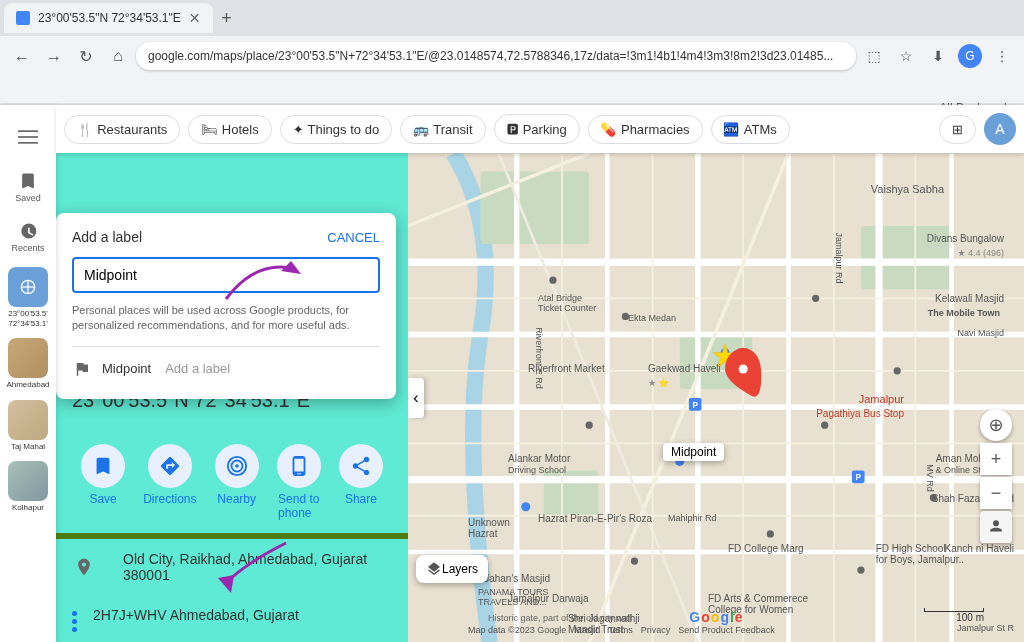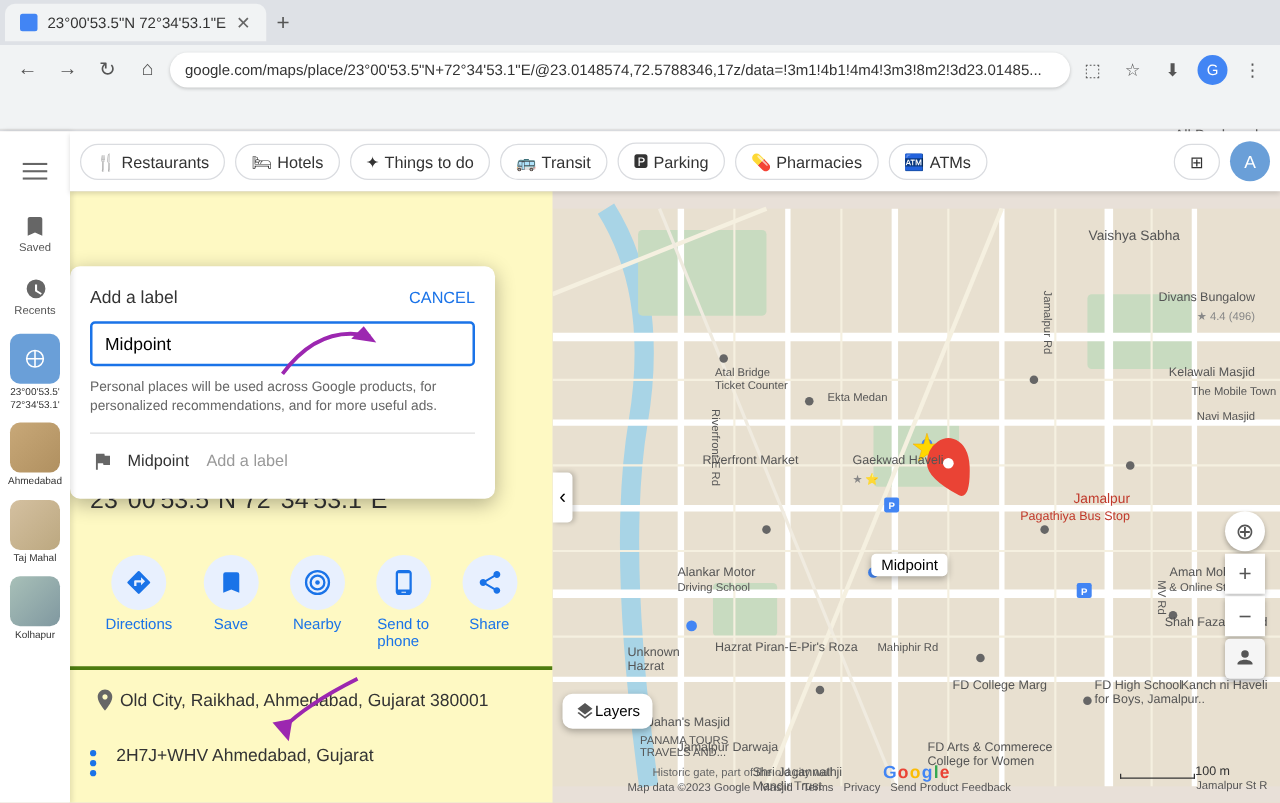--- a/index.html
+++ b/index.html
@@ -129,22 +129,22 @@
     }
     .sidebar-place-thumb {
       width: 40px; height: 40px;
       border-radius: 8px;
       object-fit: cover;
       background: #c8b8a8;
     }
 
     
     .panel {
-      width: 386px;
-      background: #fef9c3;
+      width: 352px;
+      background: #5eead4;
       overflow-y: auto;
       z-index: 5;
       position: relative;
     }
 
     
     .filter-bar {
       position: absolute;
       top: 0;
       left: 56px;
@@ -289,24 +289,24 @@
       width: 44px; height: 44px;
       border-radius: 50%;
       background: #e8f0fe;
       display: flex; align-items: center; justify-content: center;
     }
 
     
     .info-row {
       display: flex;
       align-items: center;
-      gap: 0;
+      gap: 27px;
       padding: 12px 16px;
       cursor: pointer;
-      border-top: 3px solid #4d7c0f;
+      border-top: 6px solid #4d7c0f;
     }
     .info-icon {
       width: 24px; height: 24px;
       display: flex; align-items: center; justify-content: center;
       color: #666;
       flex-shrink: 0;
     }
     .info-text {
       font-size: 14px;
       color: #333;
@@ -530,32 +530,32 @@
 
       <div style="margin-top: 220px;">
         <div class="coords-section">
           <div class="coords-title">23°00'53.5"N 72°34'53.1"E</div>
         </div>
 
         <div class="action-buttons">
           <div class="action-btn">
             <div class="action-btn-circle">
               <svg width="22" height="22" viewBox="0 0 24 24" fill="#1a73e8">
+                  <path d="M17 3H7a2 2 0 0 0-2 2v16l7-3 7 3V5a2 2 0 0 0-2-2z"></path>
+                </svg>
+            </div>
+            <span>Save</span>
+          </div>
+          <div class="action-btn">
+            <div class="action-btn-circle">
+              <svg width="22" height="22" viewBox="0 0 24 24" fill="#1a73e8">
                   <path d="M21.71 11.29l-9-9a1 1 0 0 0-1.41 0l-9 9a1 1 0 0 0 0 1.41l9 9a1 1 0 0 0 1.41 0l9-9a1 1 0 0 0 0-1.41zM14 14.5V12h-4v3H8v-4a1 1 0 0 1 1-1h5V7.5l3.5 3.5-3.5 3.5z"></path>
                 </svg>
             </div>
             <span>Directions</span>
-          </div>
-          <div class="action-btn">
-            <div class="action-btn-circle">
-              <svg width="22" height="22" viewBox="0 0 24 24" fill="#1a73e8">
-                  <path d="M17 3H7a2 2 0 0 0-2 2v16l7-3 7 3V5a2 2 0 0 0-2-2z"></path>
-                </svg>
-            </div>
-            <span>Save</span>
           </div>
           <div class="action-btn">
             <div class="action-btn-circle">
               <svg width="22" height="22" viewBox="0 0 24 24" fill="#1a73e8">
                   <circle cx="12" cy="12" r="2"></circle>
                   <circle cx="12" cy="12" r="6" fill="none" stroke="#1a73e8" stroke-width="2"></circle>
                   <circle cx="12" cy="12" r="10" fill="none" stroke="#1a73e8" stroke-width="2"></circle>
                 </svg>
             </div>
             <span>Nearby</span>
@@ -665,21 +665,21 @@
         <polygon points="350,210 353,220 363,220 355,226 358,236 350,230 342,236 345,226 337,220 347,220" fill="#ffd700" stroke="#f4a700" stroke-width="0.5"></polygon>
 
         <path d="M 390 255 Q 390 235 380 228 Q 370 221 360 228 Q 350 235 350 248 Q 350 262 380 278 Q 390 282 390 255 Z" fill="#ea4335" transform="translate(0,-10)"></path>
         <circle cx="370" cy="248" r="5" fill="white" transform="translate(0,-10)"></circle>
       </svg>
 
       <div style="position:absolute;top:30px;right:80px;font-size:11px;color:#555;font-weight:500;margin-left:31px;">Vaishya Sabha</div>
       <div style="position:absolute;top:80px;right:20px;font-size:10px;color:#555;">Divans Bungalow</div>
       <div style="position:absolute;top:95px;right:20px;font-size:9px;color:#888;">★ 4.4 (496)</div>
       <div style="position:absolute;top:140px;right:20px;font-size:10px;color:#555;">Kelawali Masjid</div>
-      <div style="position:absolute;top:155px;right:3px;font-size:9px;color:#555;">The Mobile Town</div>
+      <div style="position:absolute;top:155px;right:24px;font-size:9px;color:#555;font-weight:bold;">The Mobile Town</div>
       <div style="position:absolute;top:175px;right:20px;font-size:9px;color:#555;">Navi Masjid</div>
 
       <div style="position:absolute;top:210px;left:120px;font-size:10px;color:#555;">Riverfront Market</div>
       <div style="position:absolute;top:210px;left:240px;font-size:10px;color:#555;">Gaekwad Haveli</div>
       <div style="position:absolute;top:225px;left:240px;font-size:9px;color:#888;">★ ⭐</div>
 
       <div style="position:absolute;top:240px;right:120px;font-size:11px;color:#c0392b;font-weight:500;">Jamalpur</div>
       <div style="position:absolute;top:255px;right:120px;font-size:10px;color:#c0392b;">Pagathiya Bus Stop</div>
 
       <div style="position:absolute;top:300px;right:30px;font-size:10px;color:#555;">Aman Mobile</div>
@@ -732,21 +732,21 @@
         <button class="map-ctrl-btn">+</button>
         <button class="map-ctrl-btn">−</button>
         <button class="map-ctrl-btn" style="border-radius:4px;background:#f5f5f5;">
           <svg width="18" height="18" viewBox="0 0 24 24" fill="#555">
               <circle cx="12" cy="7" r="4"></circle>
               <path d="M12 13c-5 0-8 2.5-8 4v1h16v-1c0-1.5-3-4-8-4z"></path>
             </svg>
         </button>
       </div>
 
-      <div style="position:absolute;bottom:20px;right:40px;display:flex;flex-direction:row;align-items:flex-end;">
+      <div style="position:absolute;bottom:20px;right:40px;display:flex;flex-direction:column;align-items:flex-end;">
         <div style="width:60px;height:4px;border:1.5px solid #333;border-top:none;background:transparent;"></div>
         <span style="font-size:10px;color:#333;">100 m</span>
       </div>
 
       <div style="position:absolute;bottom:18px;left:50%;transform:translateX(-50%);display:flex;align-items:center;gap:1px;">
         <span style="font-size:14px;font-weight:bold;color:#4285f4;">G</span>
         <span style="font-size:14px;font-weight:bold;color:#ea4335;">o</span>
         <span style="font-size:14px;font-weight:bold;color:#fbbc05;">o</span>
         <span style="font-size:14px;font-weight:bold;color:#4285f4;">g</span>
         <span style="font-size:14px;font-weight:bold;color:#34a853;">l</span>

